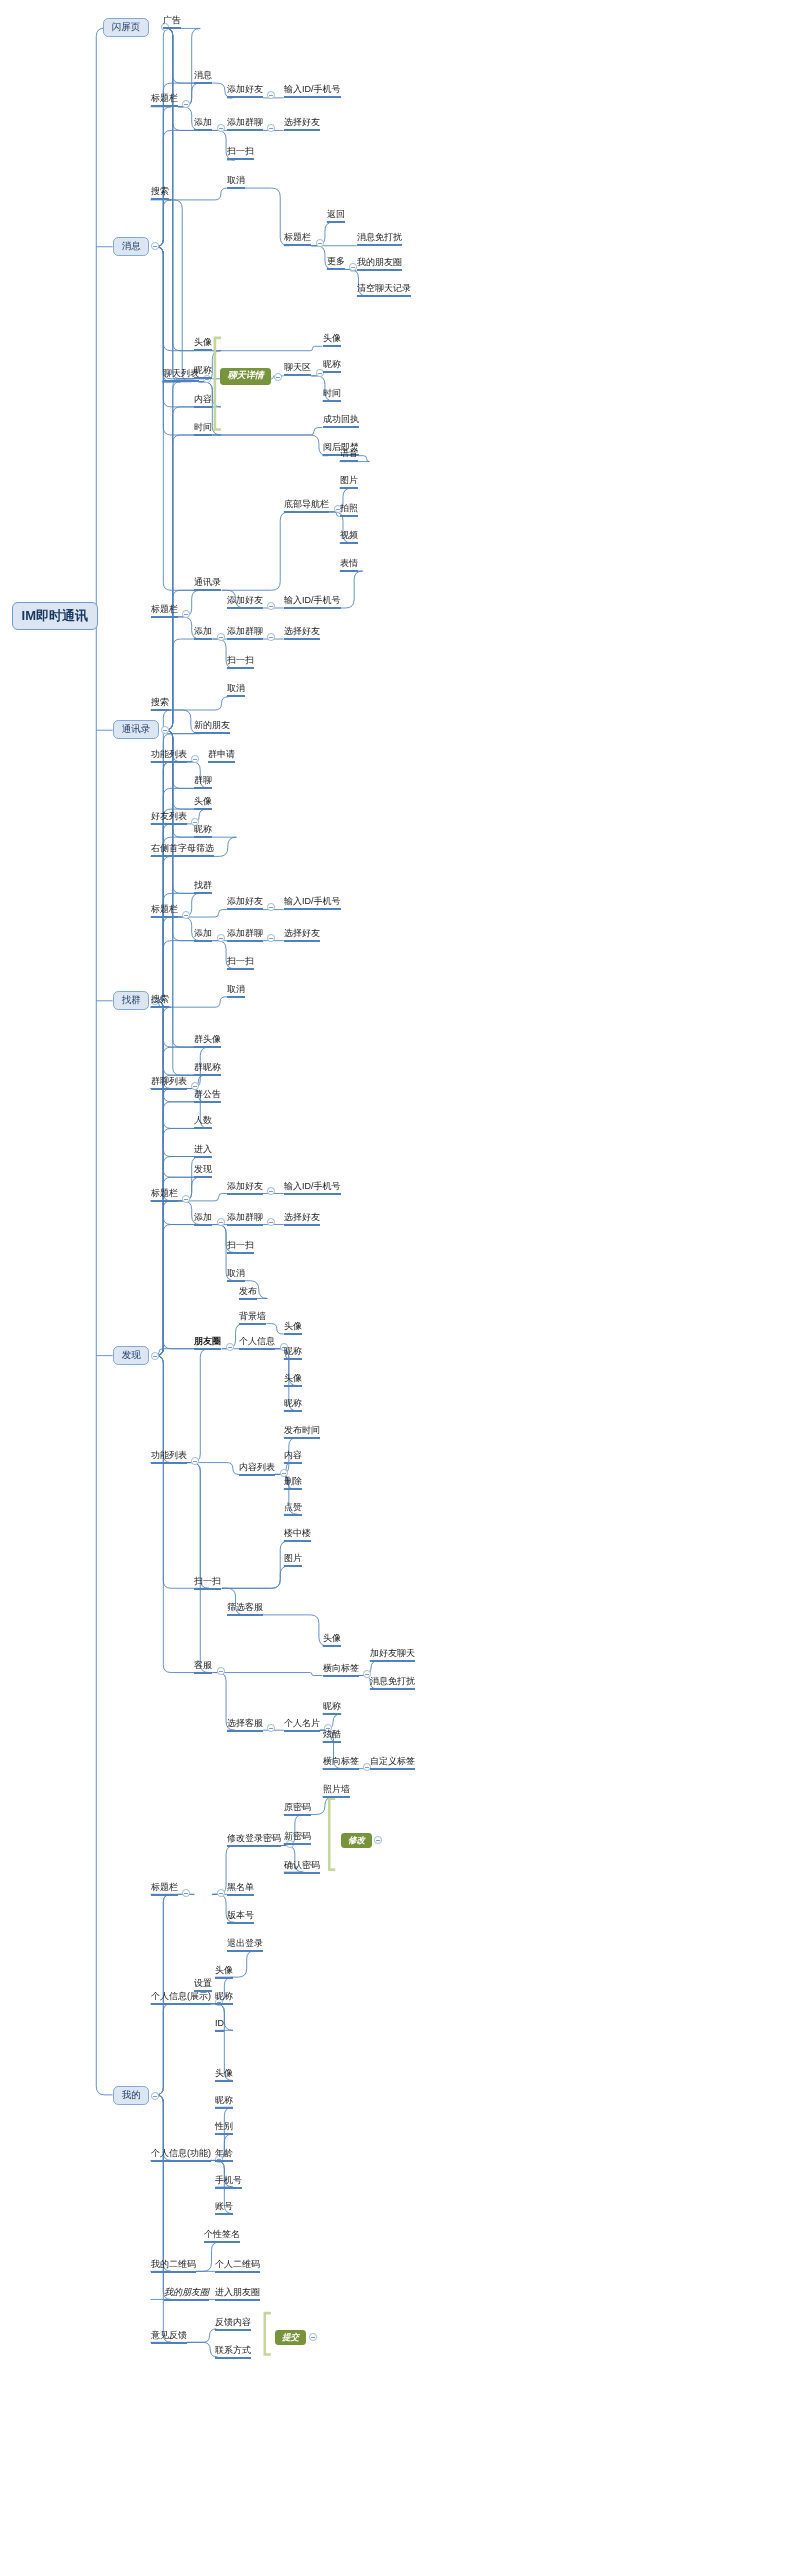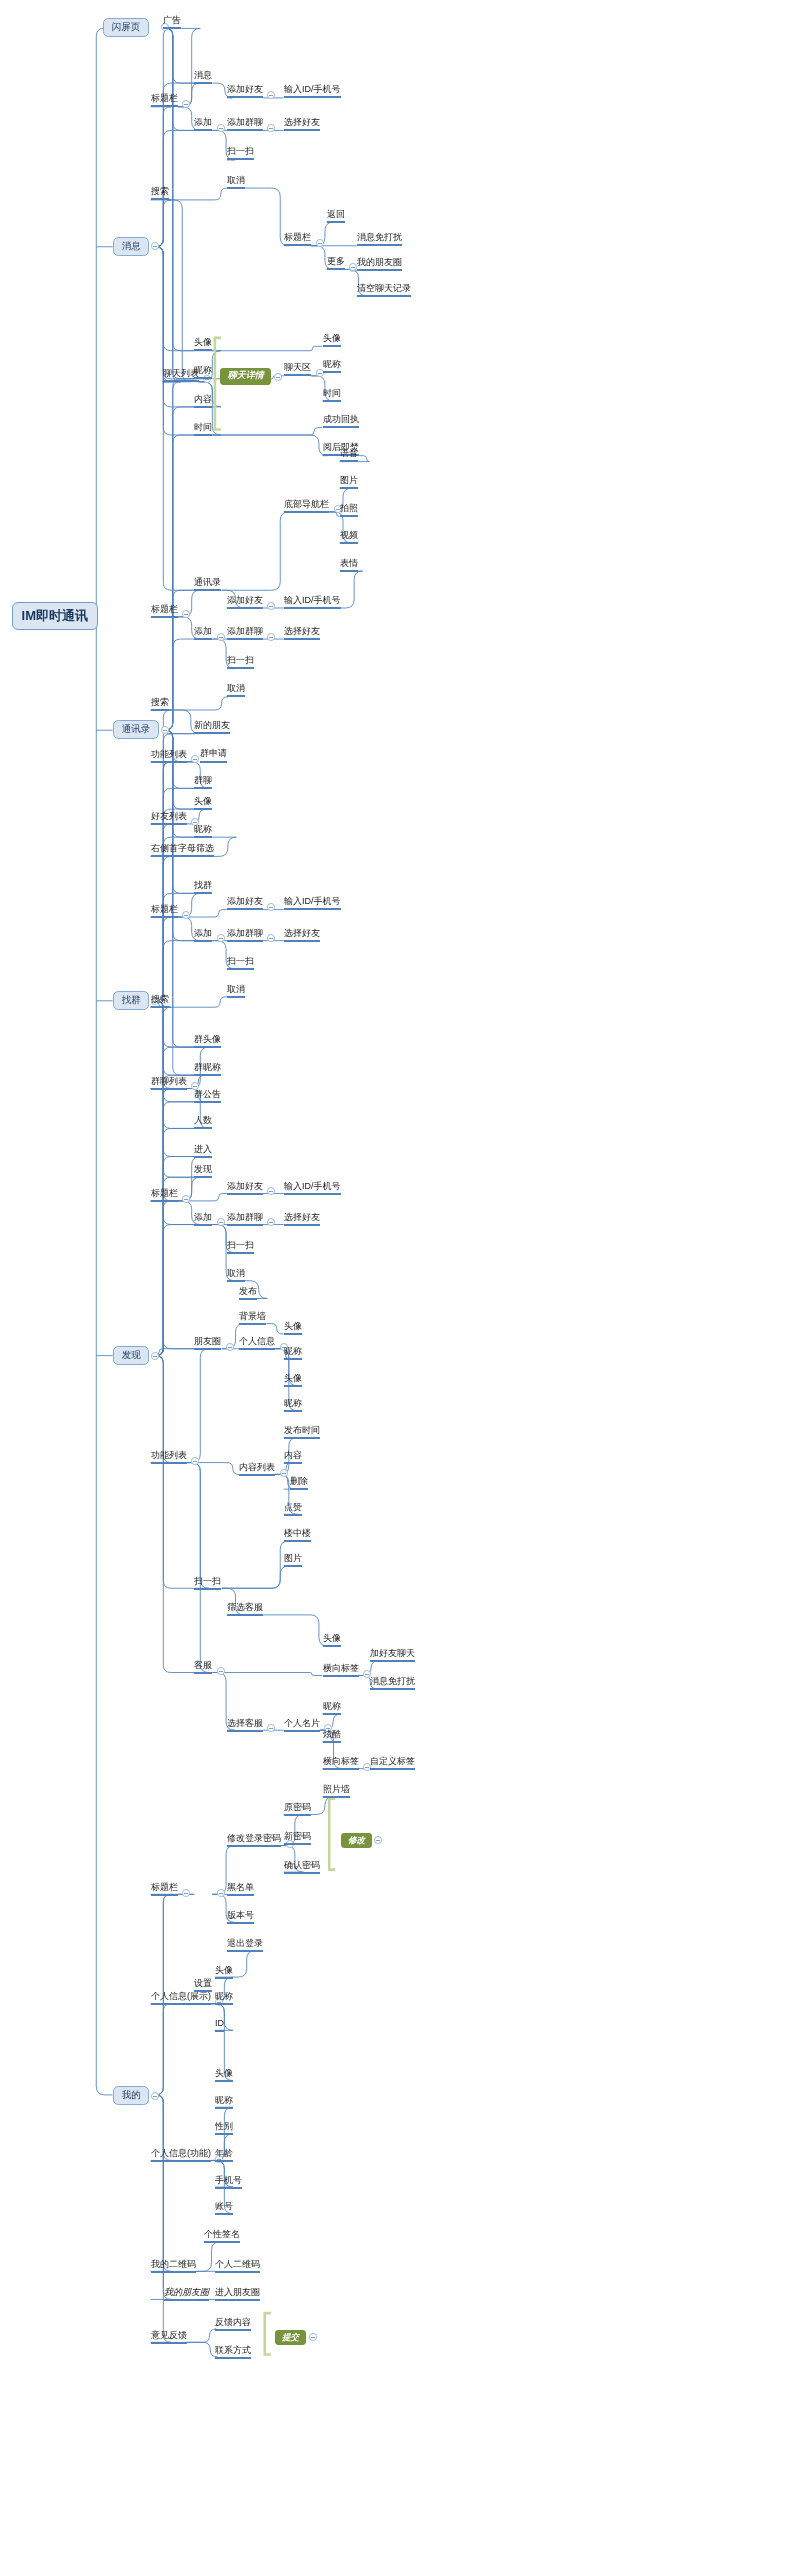--- a/index.html
+++ b/index.html
@@ -381,21 +381,21 @@
       <div class="topic" style="left: 284px; top: 595px;">输入ID/手机号</div>
       <div class="topic" style="left: 227px; top: 626px;">添加群聊</div>
       <div class="toggle" style="left: 267px; top: 633px;"></div>
       <div class="topic" style="left: 284px; top: 626px;">选择好友</div>
       <div class="topic" style="left: 227px; top: 655px;">扫一扫</div>
       <div class="topic" style="left: 227px; top: 683px;">取消</div>
       <div class="topic" style="left: 151px; top: 697px;">搜索</div>
       <div class="topic" style="left: 151px; top: 749px;">功能列表</div>
       <div class="toggle" style="left: 191px; top: 755px;"></div>
       <div class="topic" style="left: 194px; top: 720px;">新的朋友</div>
-      <div class="topic" style="left: 200px; top: 749px; font-family: Liberation Mono, monospace;">群申请</div>
+      <div class="topic" style="left: 208px; top: 749px;">群申请</div>
       <div class="topic" style="left: 194px; top: 775px;">群聊</div>
       <div class="topic" style="left: 151px; top: 811px;">好友列表</div>
       <div class="toggle" style="left: 191px; top: 818px;"></div>
       <div class="topic" style="left: 194px; top: 796px;">头像</div>
       <div class="topic" style="left: 194px; top: 824px;">昵称</div>
       <div class="topic" style="left: 151px; top: 843px;">右侧首字母筛选</div>
       <div class="topic" style="left: 151px; top: 904px;">标题栏</div>
       <div class="toggle" style="left: 182px; top: 911px;"></div>
       <div class="topic" style="left: 194px; top: 880px;">找群</div>
       <div class="topic" style="left: 194px; top: 928px;">添加</div>
@@ -424,35 +424,35 @@
       <div class="topic" style="left: 227px; top: 1181px;">添加好友</div>
       <div class="toggle" style="left: 267px; top: 1187px;"></div>
       <div class="topic" style="left: 284px; top: 1181px;">输入ID/手机号</div>
       <div class="topic" style="left: 227px; top: 1212px;">添加群聊</div>
       <div class="toggle" style="left: 267px; top: 1218px;"></div>
       <div class="topic" style="left: 284px; top: 1212px;">选择好友</div>
       <div class="topic" style="left: 227px; top: 1240px;">扫一扫</div>
       <div class="topic" style="left: 227px; top: 1268px;">取消</div>
       <div class="topic" style="left: 151px; top: 1450px;">功能列表</div>
       <div class="toggle" style="left: 191px; top: 1457px;"></div>
-      <div class="topic" style="left: 194px; top: 1336px;">朋友圈</div>
+      <div class="topic" style="left: 194px; top: 1336px; font-weight: bold;">朋友圈</div>
       <div class="toggle" style="left: 226px; top: 1343px;"></div>
       <div class="topic" style="left: 239px; top: 1286px;">发布</div>
       <div class="topic" style="left: 239px; top: 1311px;">背景墙</div>
       <div class="topic" style="left: 239px; top: 1336px;">个人信息</div>
       <div class="toggle" style="left: 280px; top: 1343px;"></div>
       <div class="topic" style="left: 284px; top: 1321px;">头像</div>
       <div class="topic" style="left: 284px; top: 1346px;">昵称</div>
       <div class="topic" style="left: 239px; top: 1462px;">内容列表</div>
       <div class="toggle" style="left: 280px; top: 1469px;"></div>
       <div class="topic" style="left: 284px; top: 1373px;">头像</div>
       <div class="topic" style="left: 284px; top: 1398px;">昵称</div>
       <div class="topic" style="left: 284px; top: 1425px;">发布时间</div>
       <div class="topic" style="left: 284px; top: 1450px;">内容</div>
-      <div class="topic" style="left: 284px; top: 1476px; margin-left: 6px;">删除</div>
+      <div class="topic" style="left: 284px; top: 1476px;">删除</div>
       <div class="topic" style="left: 284px; top: 1502px;">点赞</div>
       <div class="topic" style="left: 284px; top: 1528px;">楼中楼</div>
       <div class="topic" style="left: 284px; top: 1553px;">图片</div>
       <div class="topic" style="left: 194px; top: 1576px;">扫一扫</div>
       <div class="topic" style="left: 194px; top: 1660px;">客服</div>
       <div class="toggle" style="left: 217px; top: 1667px;"></div>
       <div class="topic" style="left: 227px; top: 1602px;">筛选客服</div>
       <div class="topic" style="left: 227px; top: 1718px;">选择客服</div>
       <div class="toggle" style="left: 267px; top: 1724px;"></div>
       <div class="topic" style="left: 284px; top: 1718px;">个人名片</div>

